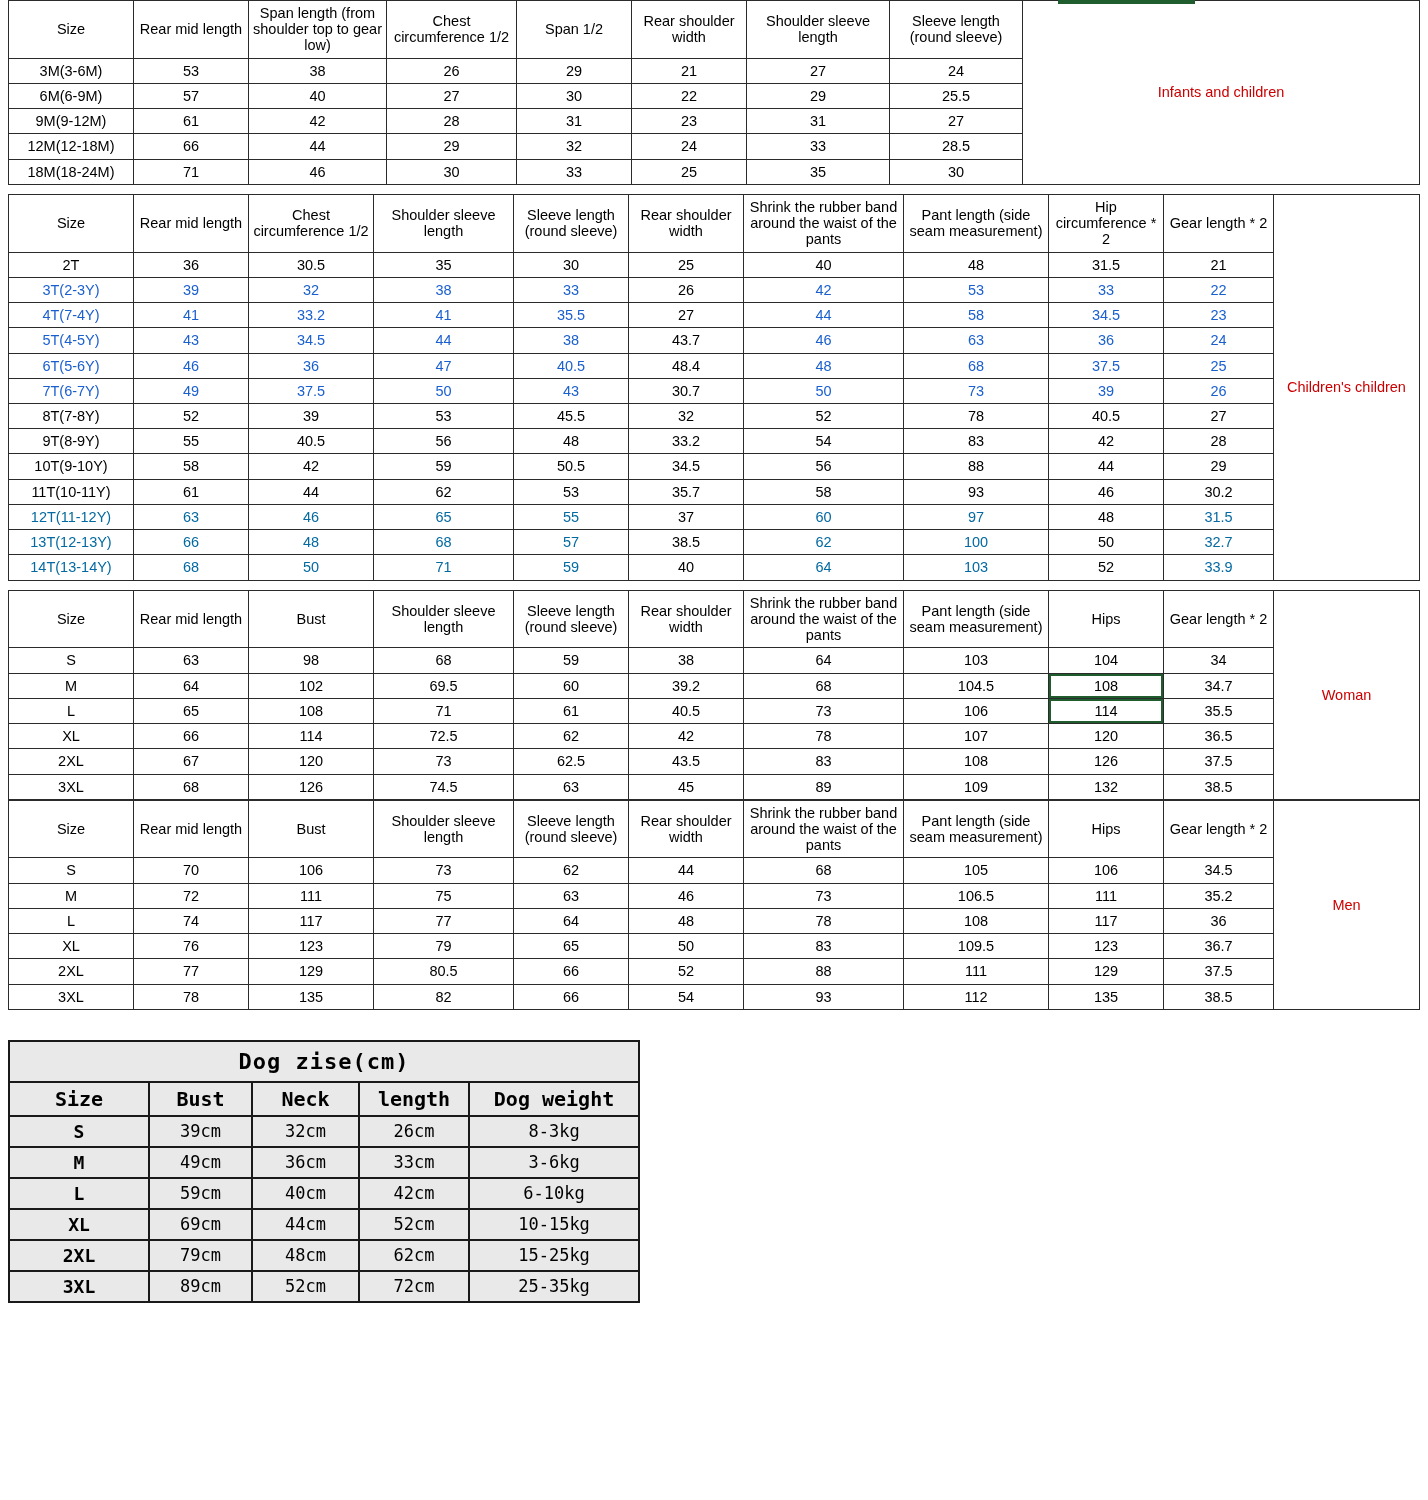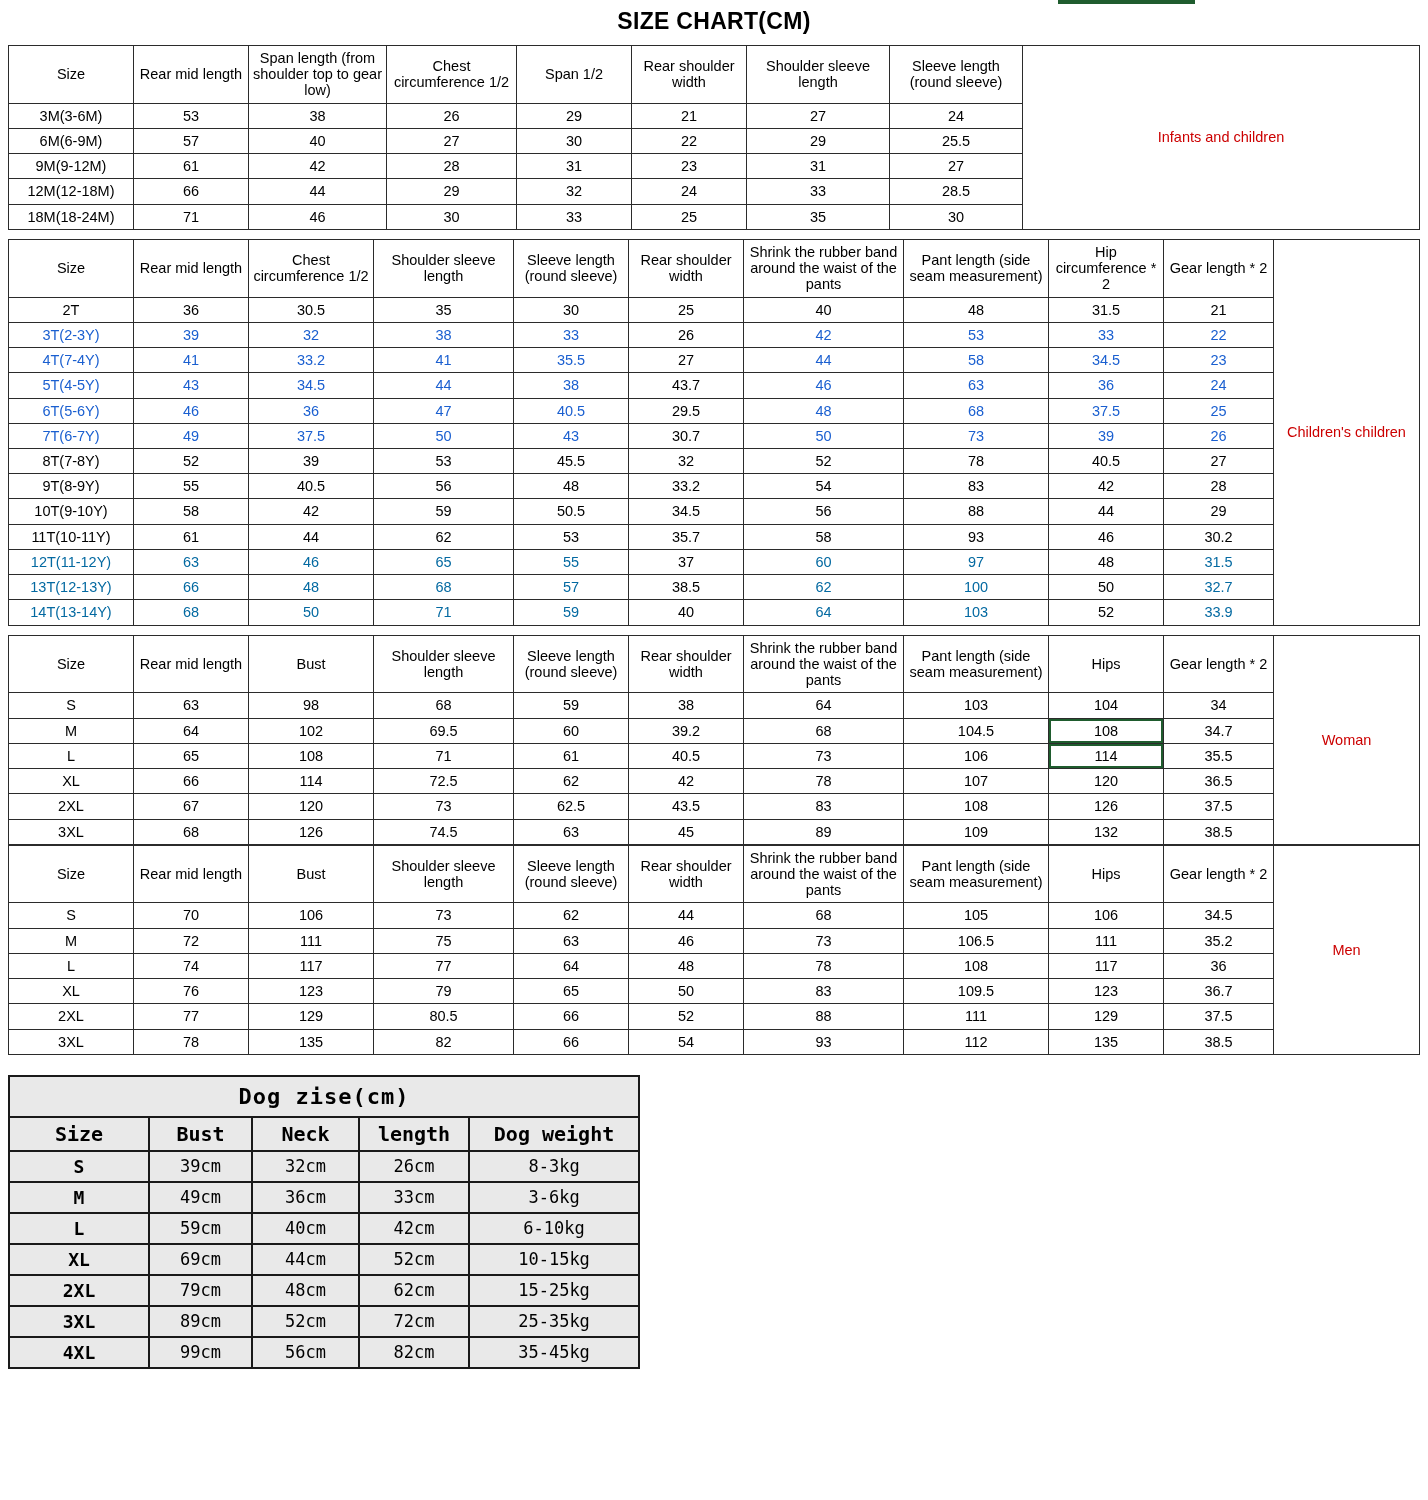--- a/index.html
+++ b/index.html
@@ -61,21 +61,21 @@
   }
   .blue { color: #1a5fd0; }
   .red  { color: #0369a1; }
   .blk  { color: #000; }
 
   
   .hl-green { box-shadow: inset 0 0 0 2px #1f5c2e; }
 
   
   .dog-wrap {
-    margin: 20px 0 10px 8px;
+    margin: 30px 0 10px 8px;
     width: 630px;
   }
   table.dog {
     border-collapse: collapse;
     table-layout: fixed;
     width: 630px;
     font-family: "DejaVu Sans Mono", monospace;
     background: #e8e8e8;
   }
   table.dog td {
@@ -101,21 +101,20 @@
     font-size: 18px;
   }
 </style>
 </head>
 <body>
 
 <div class="page">
 
   <div class="top-accent"></div>
 
-  <div class="title">SIZE CHART(CM)</div>
 
   <table class="grid">
     <colgroup>
       <col style="width:125px">
         <col style="width:115px">
         <col style="width:138px">
         <col style="width:130px">
       <col style="width:115px">
         <col style="width:115px">
         <col style="width:143px">
@@ -262,21 +261,21 @@
           <td class="blue">63</td>
           <td class="blue">36</td>
           <td class="blue">24</td>
         </tr>
         <tr>
           <td class="blue">6T(5-6Y)</td>
           <td class="blue">46</td>
           <td class="blue">36</td>
           <td class="blue">47</td>
           <td class="blue">40.5</td>
-          <td class="blk">29.5</td>
+          <td class="blk">48.4</td>
           <td class="blue">48</td>
           <td class="blue">68</td>
           <td class="blue">37.5</td>
           <td class="blue">25</td>
         </tr>
         <tr>
           <td class="blue">7T(6-7Y)</td>
           <td class="blue">49</td>
           <td class="blue">37.5</td>
           <td class="blue">50</td>
@@ -635,24 +634,17 @@
             <td>62cm</td>
             <td>15-25kg</td>
           </tr>
           <tr>
             <td class="sz">3XL</td>
             <td>89cm</td>
             <td>52cm</td>
             <td>72cm</td>
             <td>25-35kg</td>
           </tr>
-          <tr>
-            <td class="sz">4XL</td>
-            <td>99cm</td>
-            <td>56cm</td>
-            <td>82cm</td>
-            <td>35-45kg</td>
-          </tr>
         </tbody>
     </table>
   </div>
 
 </div>
 
 </body></html>

